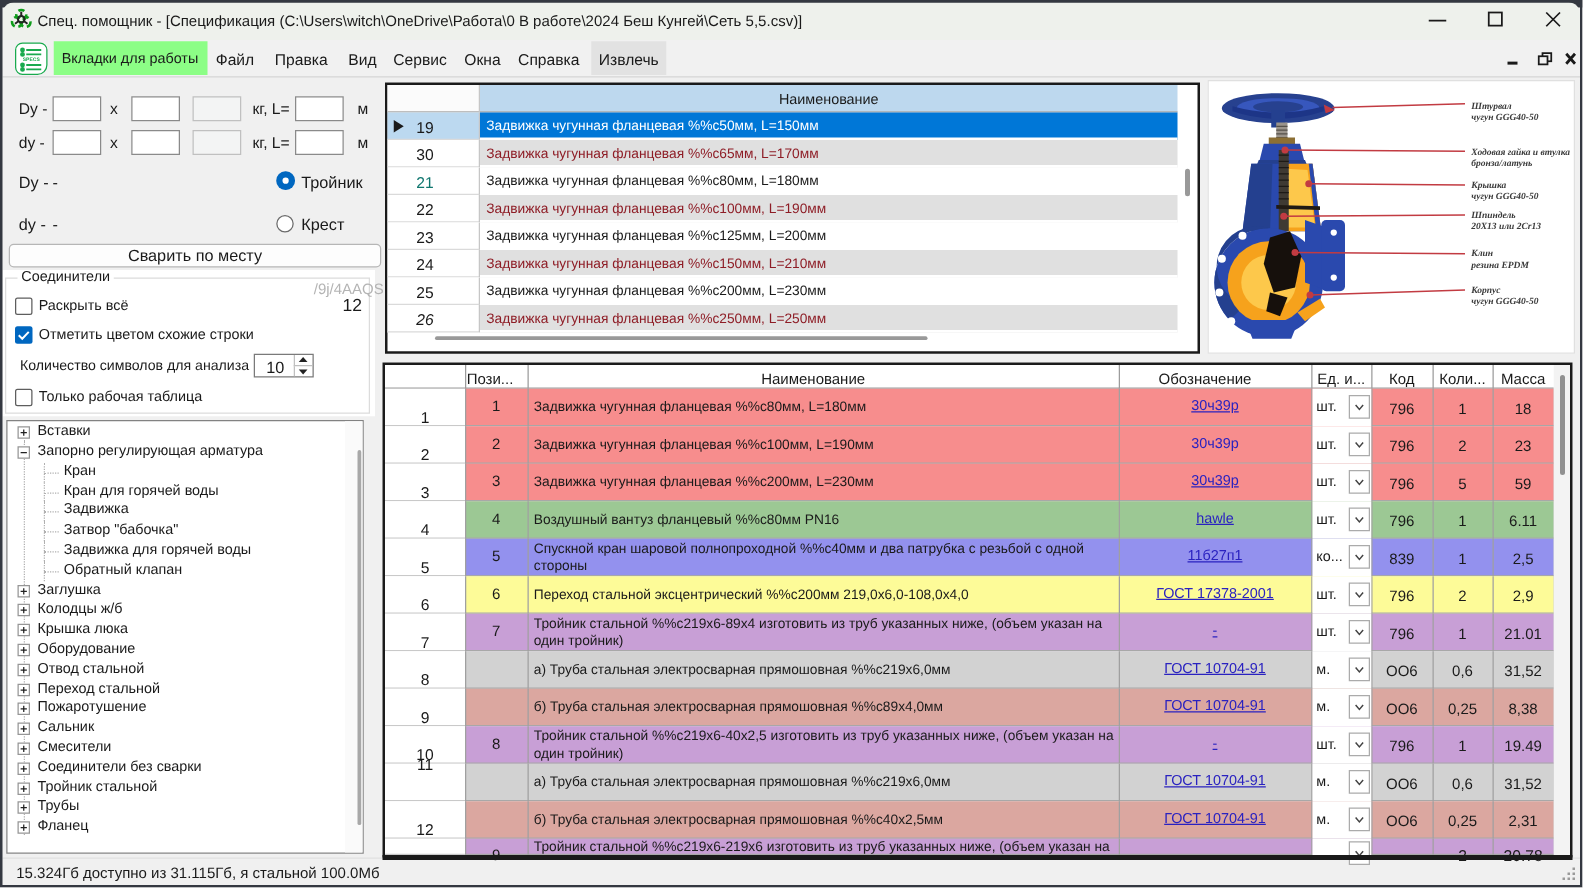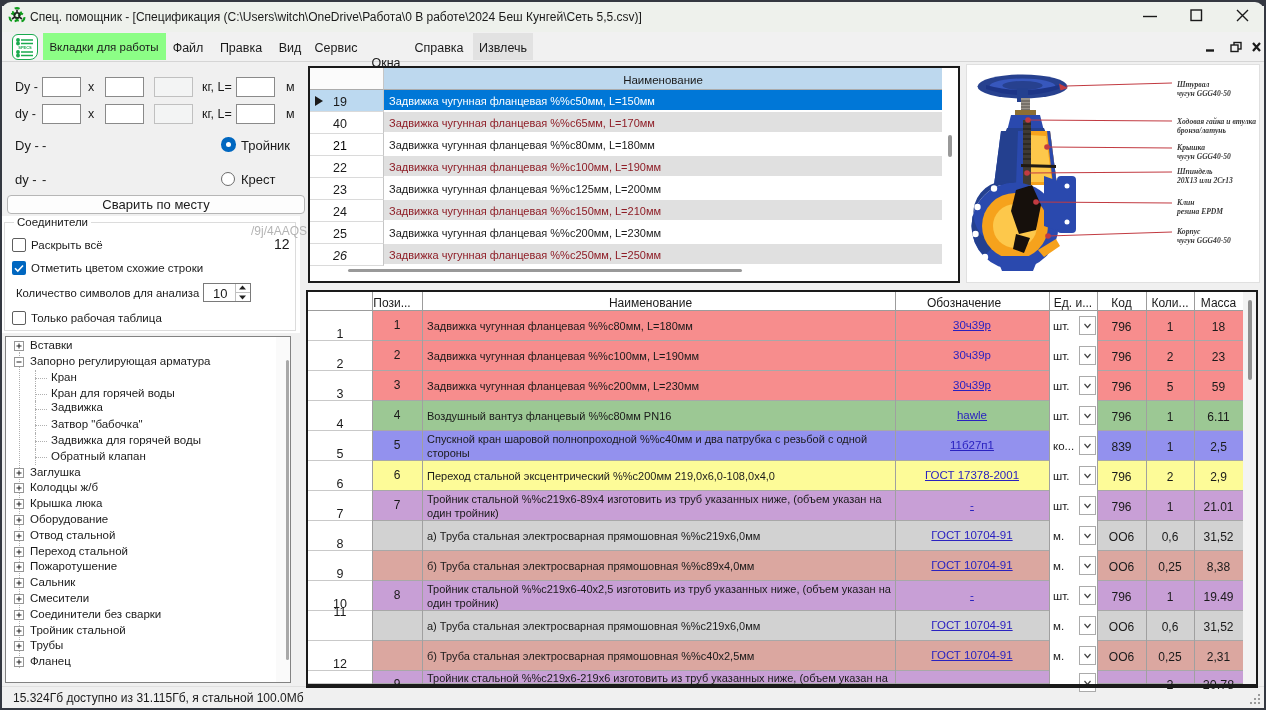--- a/index.html
+++ b/index.html
@@ -46,21 +46,21 @@
       <path d="M9 21.5 L21 21.5"></path>
 </g>
 <text x="13" y="15" font-size="4" fill="#19aa4e" text-anchor="middle" font-weight="bold" font-family="Liberation Sans">SPECS</text>
 </svg>
 <div class="abs" style="left:43px;top:33px;width:123px;height:27px;background:#8cfe86;"></div>
 <div class="lbl" style="left:104px;top:41px;font-size:11.5px;transform:translateX(-50%);">Вкладки для работы</div>
 <div class="lbl" style="left:188px;top:41px;font-size:12.5px;transform:translateX(-50%);">Файл</div>
 <div class="lbl" style="left:241px;top:41px;font-size:12.5px;transform:translateX(-50%);">Правка</div>
 <div class="lbl" style="left:290px;top:41px;font-size:12.5px;transform:translateX(-50%);">Вид</div>
 <div class="lbl" style="left:336px;top:41px;font-size:12.5px;transform:translateX(-50%);">Сервис</div>
-<div class="lbl" style="left:386px;top:56px;font-size:12.5px;transform:translateX(-50%);">Окна</div>
+<div class="lbl" style="left:386px;top:41px;font-size:12.5px;transform:translateX(-50%);">Окна</div>
 <div class="lbl" style="left:439px;top:41px;font-size:12.5px;transform:translateX(-50%);">Справка</div>
 <div class="abs" style="left:473px;top:33px;width:60px;height:27px;background:#e2e2e2;"></div>
 <div class="lbl" style="left:503px;top:41px;font-size:12.5px;transform:translateX(-50%);">Извлечь</div>
 <svg class="abs" style="left:1200px;top:40px;" width="64" height="16" viewBox="0 0 64 16">
 <g stroke="#1a1a1a" fill="none">
 <path d="M6 10.5 L14 10.5" stroke-width="2.4"></path>
 <rect x="34" y="2.5" width="7" height="6.5" stroke-width="1.4"></rect>
 <rect x="31" y="5" width="7" height="6.5" stroke-width="1.4" fill="#f1f1f1"></rect>
 <path d="M53 3 L60 11 M60 3 L53 11" stroke-width="2.2"></path>
 </g>
@@ -230,25 +230,25 @@
 <div class="lbl" style="left:663px;top:74px;font-size:11.5px;transform:translateX(-50%);">Наименование</div>
 <div class="abs" style="left:310px;top:90px;width:74px;height:22px;background:#bcd9f0;border-right:1px solid #c6c6c6;border-bottom:1px solid #dadada;"></div>
 <div class="abs" style="left:384px;top:90px;width:558px;height:22px;background:#0077d7;border-bottom:2px solid #ffffff;"></div>
 <div class="cellnum" style="left:320px;top:95px;width:40px;font-size:12.5px;color:#1a1a1a;">19</div>
 <div class="lbl" style="left:389px;top:95px;font-size:11px;color:#ffffff;">Задвижка чугунная фланцевая %%с50мм, L=150мм</div>
 <svg class="abs" style="left:314px;top:95px;" width="10" height="12" viewBox="0 0 10 12">
     <path d="M1 1 L9 6 L1 11 Z" fill="#1a1a1a"></path>
   </svg>
 <div class="abs" style="left:310px;top:112px;width:74px;height:22px;background:#ffffff;border-right:1px solid #c6c6c6;border-bottom:1px solid #dadada;"></div>
 <div class="abs" style="left:384px;top:112px;width:558px;height:22px;background:#e0e0e0;border-bottom:2px solid #ffffff;"></div>
-<div class="cellnum" style="left:320px;top:117px;width:40px;font-size:12.5px;color:#1a1a1a;">40</div>
+<div class="cellnum" style="left:320px;top:117px;width:40px;font-size:12.5px;color:#1a1a1a;">30</div>
 <div class="lbl" style="left:389px;top:117px;font-size:11px;color:#8e1d26;">Задвижка чугунная фланцевая %%с65мм, L=170мм</div>
 <div class="abs" style="left:310px;top:134px;width:74px;height:22px;background:#ffffff;border-right:1px solid #c6c6c6;border-bottom:1px solid #dadada;"></div>
 <div class="abs" style="left:384px;top:134px;width:558px;height:22px;background:#ffffff;border-bottom:2px solid #ffffff;"></div>
-<div class="cellnum" style="left:320px;top:139px;width:40px;font-size:12.5px;color:#000000;">21</div>
+<div class="cellnum" style="left:320px;top:139px;width:40px;font-size:12.5px;color:#0f766e;">21</div>
 <div class="lbl" style="left:389px;top:139px;font-size:11px;color:#1a1a1a;">Задвижка чугунная фланцевая %%с80мм, L=180мм</div>
 <div class="abs" style="left:310px;top:156px;width:74px;height:22px;background:#ffffff;border-right:1px solid #c6c6c6;border-bottom:1px solid #dadada;"></div>
 <div class="abs" style="left:384px;top:156px;width:558px;height:22px;background:#e0e0e0;border-bottom:2px solid #ffffff;"></div>
 <div class="cellnum" style="left:320px;top:161px;width:40px;font-size:12.5px;color:#1a1a1a;">22</div>
 <div class="lbl" style="left:389px;top:161px;font-size:11px;color:#8e1d26;">Задвижка чугунная фланцевая %%с100мм, L=190мм</div>
 <div class="abs" style="left:310px;top:178px;width:74px;height:22px;background:#ffffff;border-right:1px solid #c6c6c6;border-bottom:1px solid #dadada;"></div>
 <div class="abs" style="left:384px;top:178px;width:558px;height:22px;background:#ffffff;border-bottom:2px solid #ffffff;"></div>
 <div class="cellnum" style="left:320px;top:183px;width:40px;font-size:12.5px;color:#1a1a1a;">23</div>
 <div class="lbl" style="left:389px;top:183px;font-size:11px;color:#1a1a1a;">Задвижка чугунная фланцевая %%с125мм, L=200мм</div>
 <div class="abs" style="left:310px;top:200px;width:74px;height:22px;background:#ffffff;border-right:1px solid #c6c6c6;border-bottom:1px solid #dadada;"></div>

